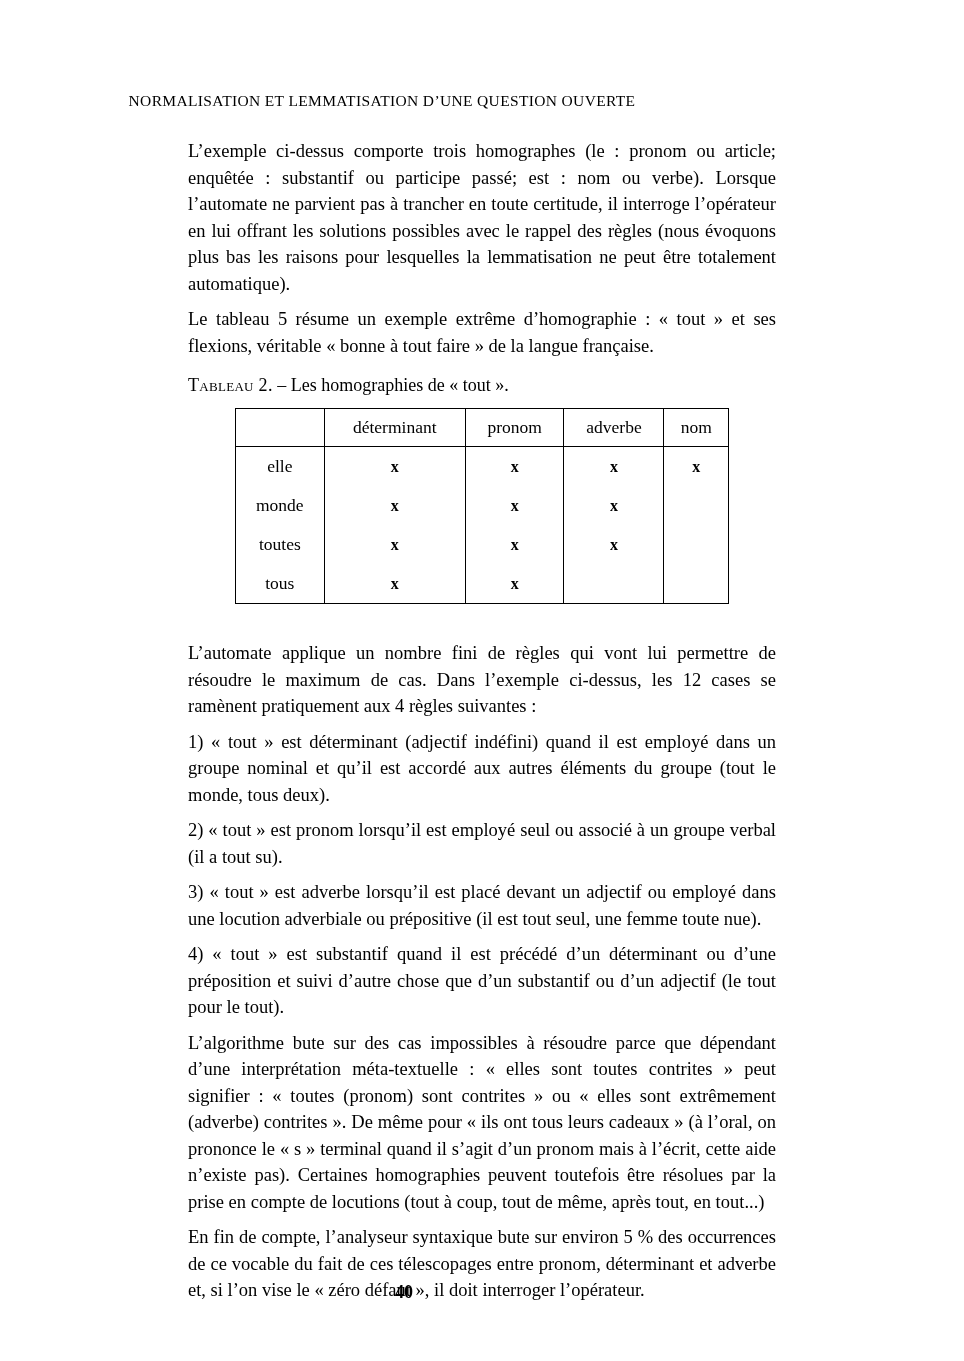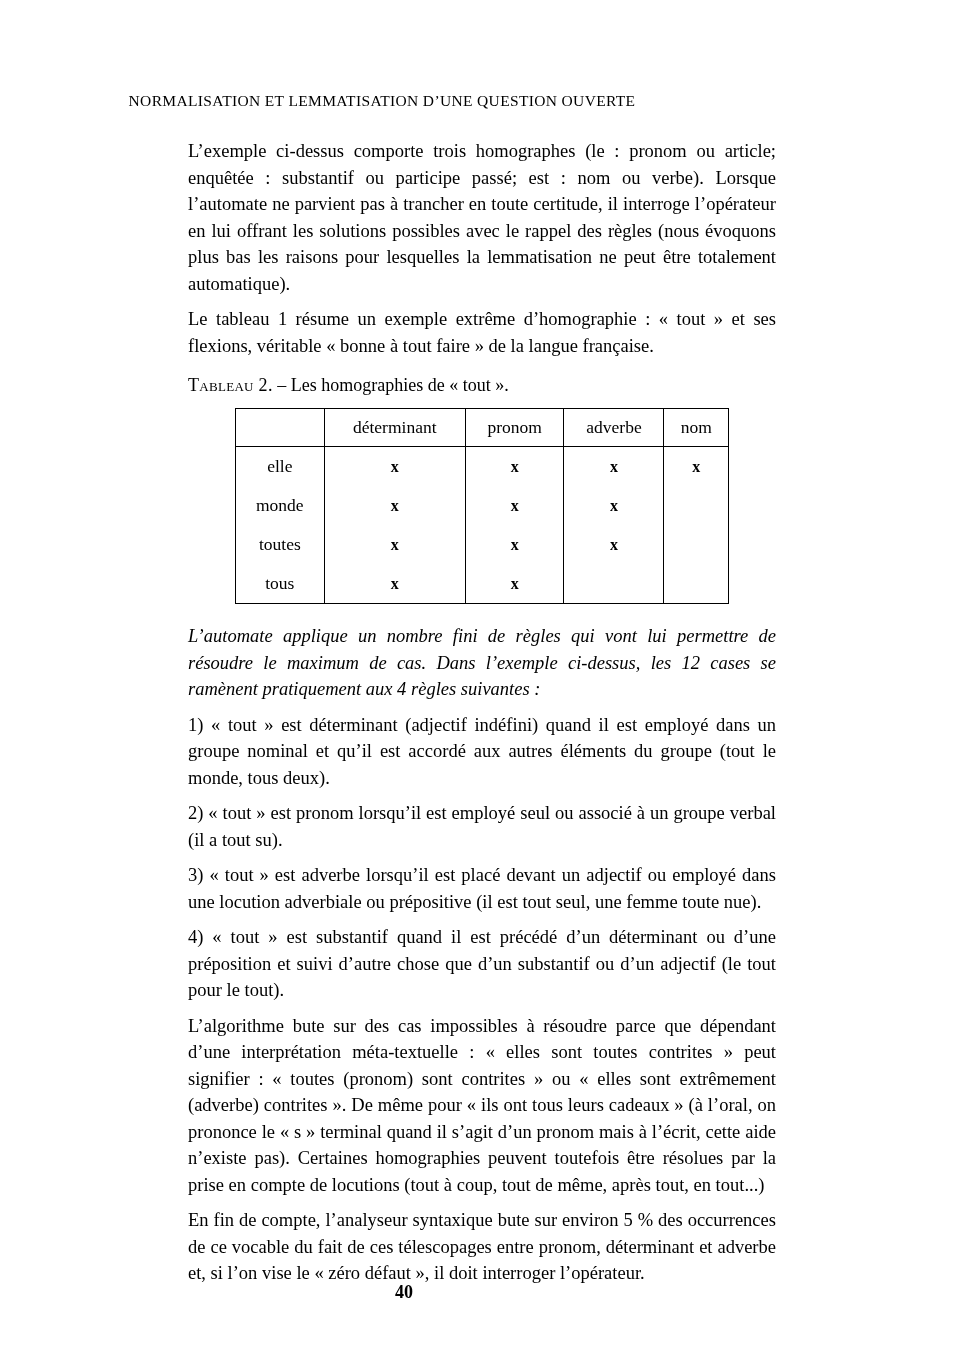--- a/index.html
+++ b/index.html
@@ -78,42 +78,42 @@
     border-left: none;
   }
   table.homographies thead th:last-child,
   table.homographies tbody td:last-child {
     border-right: none;
   }
   table.homographies tbody td.mark {
     font-weight: bold;
     font-size: 16px;
   }
-  .after-table { margin-top: 19px; font-style: italic; }
+  .after-table { margin-top: 36px; }
   .folio {
     position: absolute;
     left: 0;
     top: 1282px;
     width: 808px;
     text-align: center;
     font-size: 18px;
     font-weight: bold;
   }
 </style>
 </head>
 <body>
 
 <div class="page">
 
   <div class="running-head">NORMALISATION ET LEMMATISATION D’UNE QUESTION OUVERTE</div>
 
   <div class="content">
 
     <p>L’exemple ci-dessus comporte trois homographes (le : pronom ou article; enquêtée : substantif ou participe passé; est : nom ou verbe). Lorsque l’automate ne parvient pas à trancher en toute certitude, il interroge l’opérateur en lui offrant les solutions possibles avec le rappel des règles (nous évoquons plus bas les raisons pour lesquelles la lemmatisation ne peut être totalement automatique).</p>
-    <p>Le tableau 1 résume un exemple extrême d’homographie : « tout » et ses flexions, véritable « bonne à tout faire » de la langue française.</p>
+    <p>Le tableau 5 résume un exemple extrême d’homographie : « tout » et ses flexions, véritable « bonne à tout faire » de la langue française.</p>
 
     <div class="caption">
       <span class="sc">Tableau 2.</span><span> – Les homographies de « tout ».</span>
     </div>
 
     <table class="homographies">
       <thead>
         <tr>
           <th class="corner"></th>
           <th>déterminant</th>

